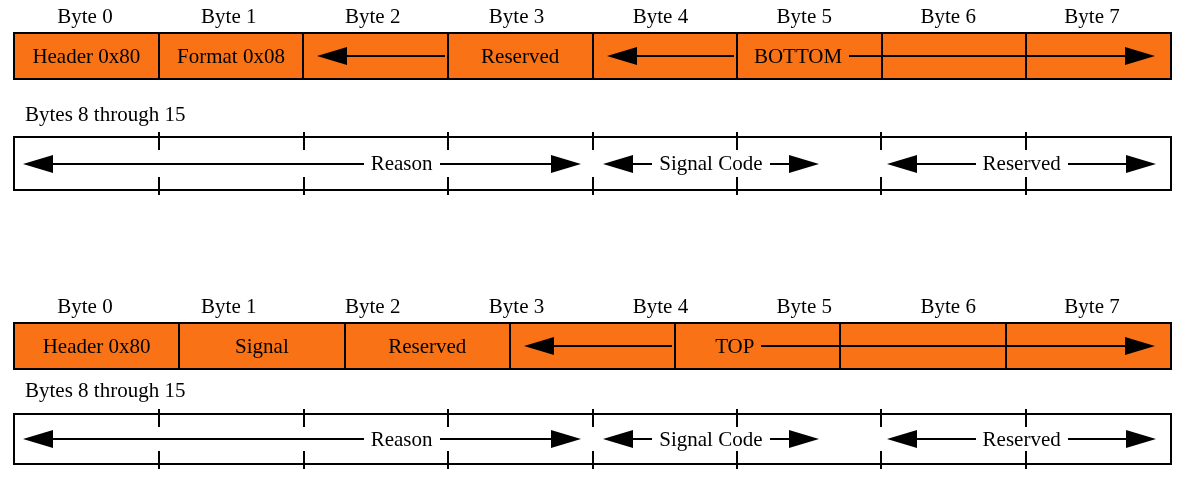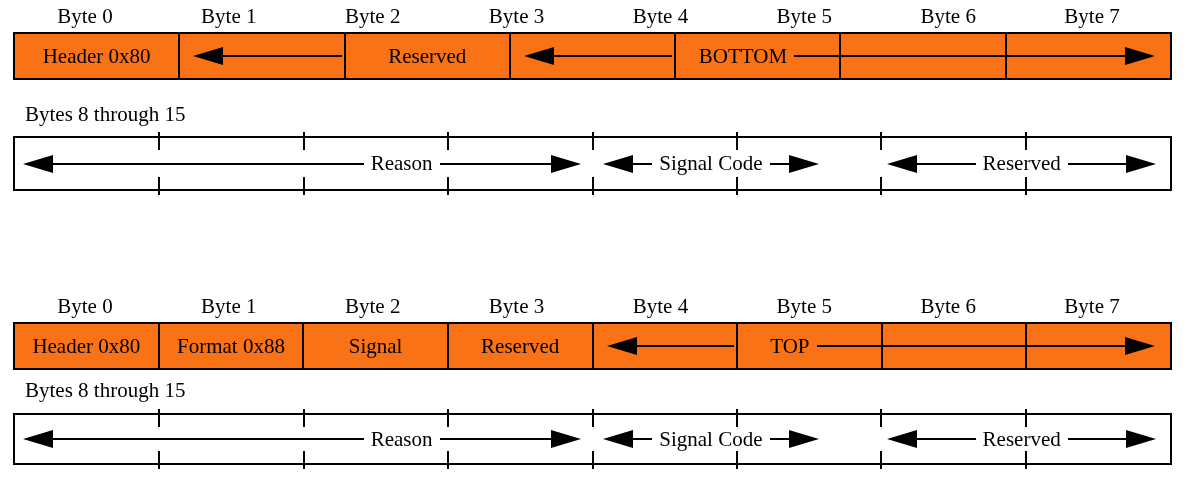--- a/index.html
+++ b/index.html
@@ -62,20 +62,23 @@
         <span class="byte-label">Byte 2</span>
         <span class="byte-label">Byte 3</span>
         <span class="byte-label">Byte 4</span>
         <span class="byte-label">Byte 5</span>
         <span class="byte-label">Byte 6</span>
         <span class="byte-label">Byte 7</span>
       </div>
       <div class="row1">
         <div class="cell">
           <span class="cell-label">Header 0x80</span>
+        </div>
+        <div class="cell">
+          <span class="cell-label">Format 0x08</span>
         </div>
         <div class="cell">
           <div class="deco pad-l">
             <div class="ah-l"></div>
             <div class="hline f1 mr2"></div>
           </div>
         </div>
         <div class="cell">
           <span class="cell-label">Reserved</span>
         </div>
@@ -152,23 +155,20 @@
         <span class="byte-label">Byte 4</span>
         <span class="byte-label">Byte 5</span>
         <span class="byte-label">Byte 6</span>
         <span class="byte-label">Byte 7</span>
       </div>
       <div class="row1">
         <div class="cell">
           <span class="cell-label">Header 0x80</span>
         </div>
         <div class="cell">
-          <span class="cell-label">Format 0x88</span>
-        </div>
-        <div class="cell">
           <span class="cell-label">Signal</span>
         </div>
         <div class="cell">
           <span class="cell-label">Reserved</span>
         </div>
         <div class="cell">
           <div class="deco pad-l">
             <div class="ah-l"></div>
             <div class="hline f1 mr2"></div>
           </div>

